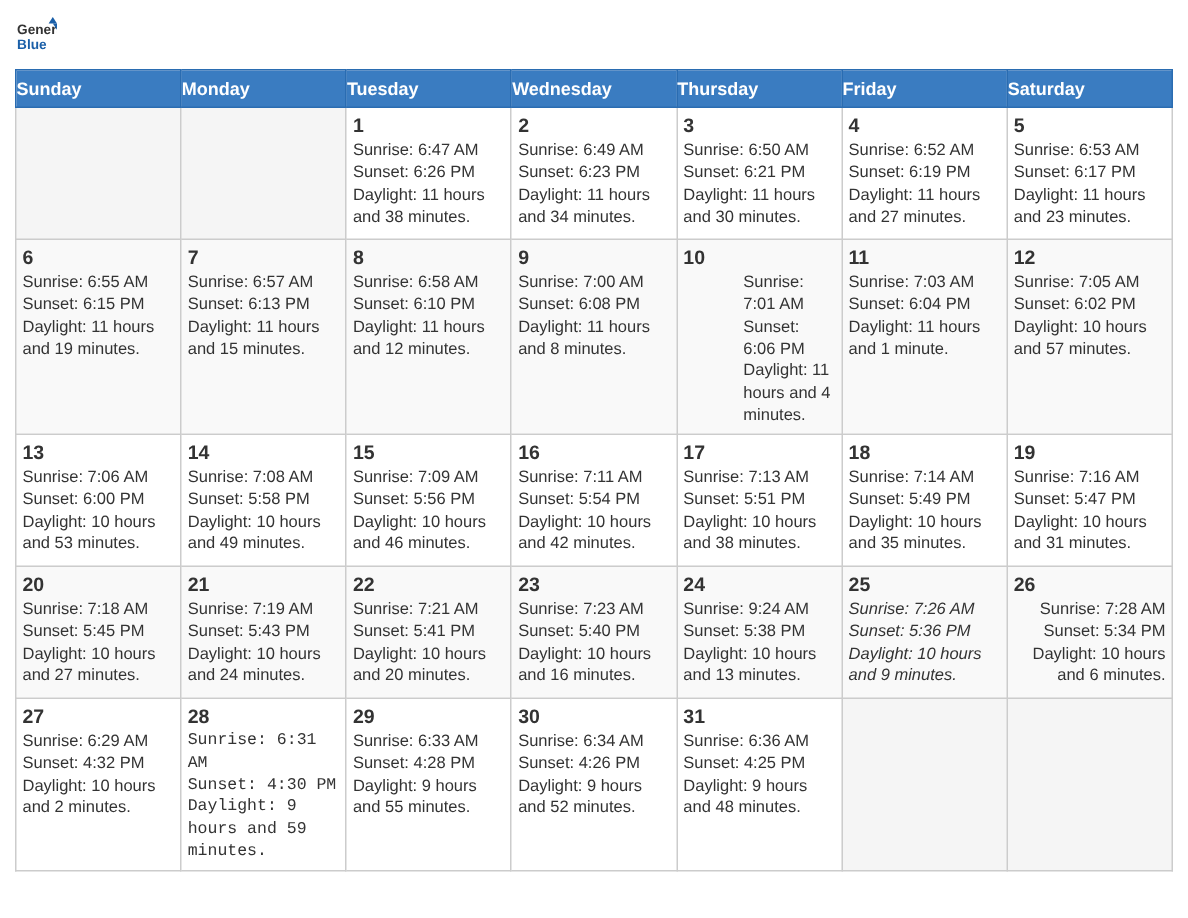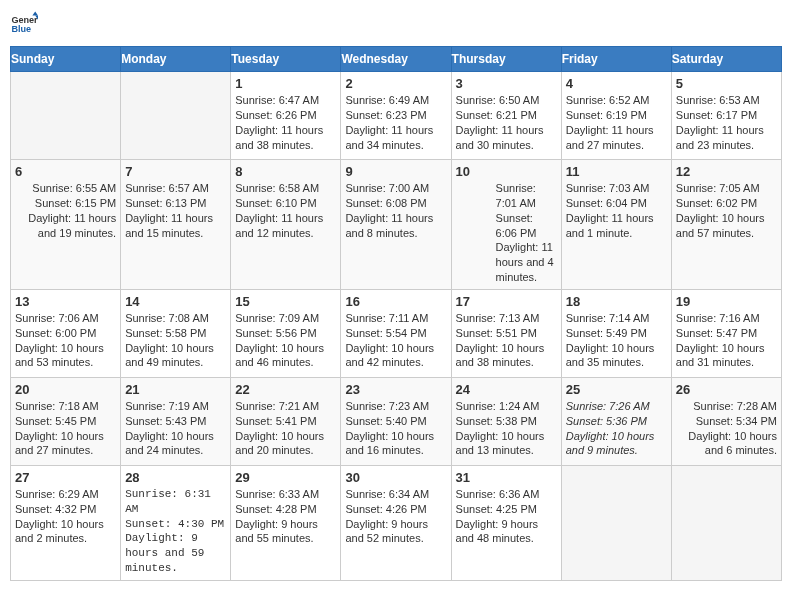--- a/index.html
+++ b/index.html
@@ -144,21 +144,21 @@
         <td>
           <span class="day-num">5</span>
           <div class="cell-text" style="white-space: pre-line;">Sunrise: 6:53 AM
 Sunset: 6:17 PM
 Daylight: 11 hours and 23 minutes.</div>
         </td>
       </tr>
       <tr>
         <td>
           <span class="day-num">6</span>
-          <div class="cell-text" style="white-space: pre-line; text-align: right;">Sunrise: 6:55 AM
+          <div class="cell-text" style="white-space: pre-line;">Sunrise: 6:55 AM
 Sunset: 6:15 PM
 Daylight: 11 hours and 19 minutes.</div>
         </td>
         <td>
           <span class="day-num">7</span>
           <div class="cell-text" style="white-space: pre-line;">Sunrise: 6:57 AM
 Sunset: 6:13 PM
 Daylight: 11 hours and 15 minutes.</div>
         </td>
         <td>
@@ -256,21 +256,21 @@
 Daylight: 10 hours and 20 minutes.</div>
         </td>
         <td>
           <span class="day-num">23</span>
           <div class="cell-text" style="white-space: pre-line;">Sunrise: 7:23 AM
 Sunset: 5:40 PM
 Daylight: 10 hours and 16 minutes.</div>
         </td>
         <td>
           <span class="day-num">24</span>
-          <div class="cell-text" style="white-space: pre-line;">Sunrise: 1:24 AM
+          <div class="cell-text" style="white-space: pre-line;">Sunrise: 9:24 AM
 Sunset: 5:38 PM
 Daylight: 10 hours and 13 minutes.</div>
         </td>
         <td>
           <span class="day-num">25</span>
           <div class="cell-text" style="white-space: pre-line; font-style: italic;">Sunrise: 7:26 AM
 Sunset: 5:36 PM
 Daylight: 10 hours and 9 minutes.</div>
         </td>
         <td>

